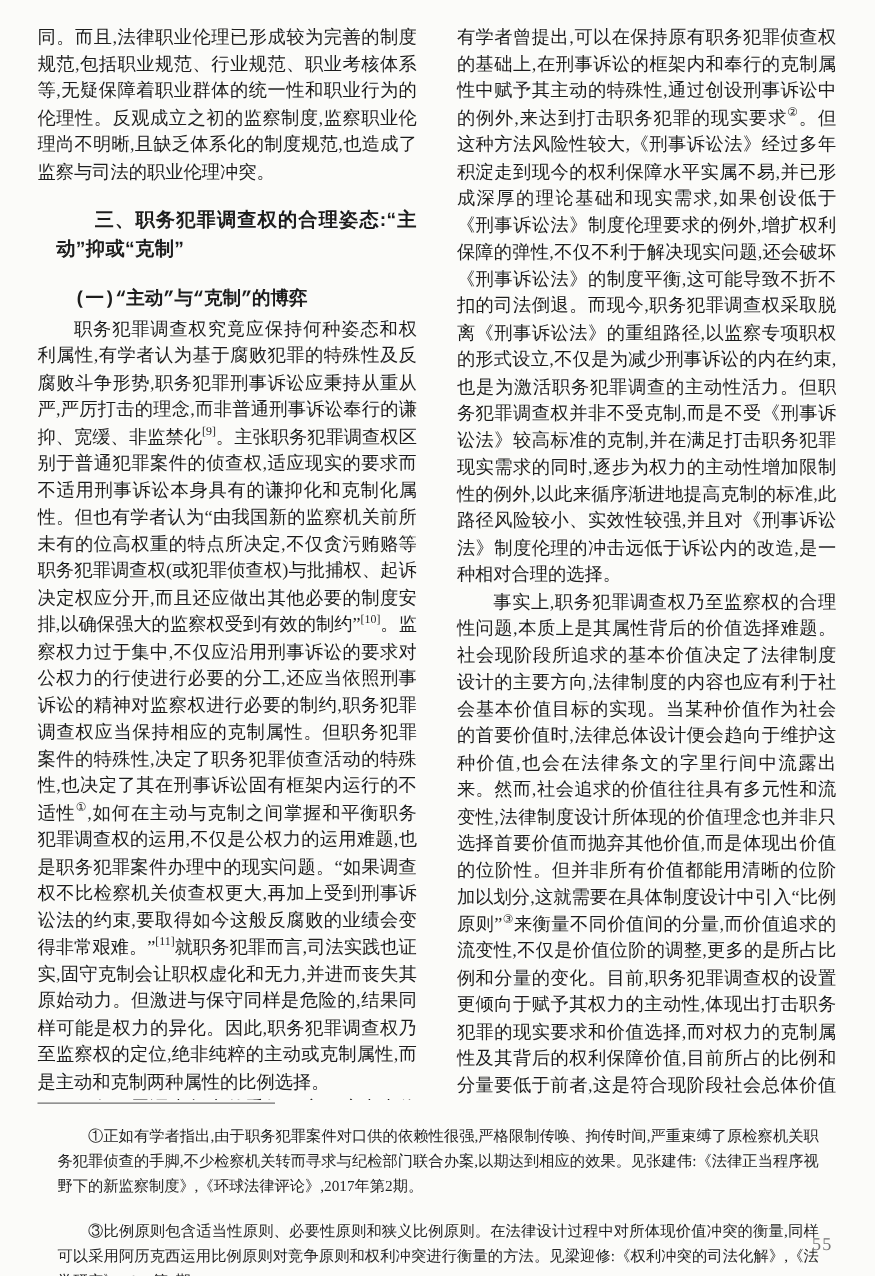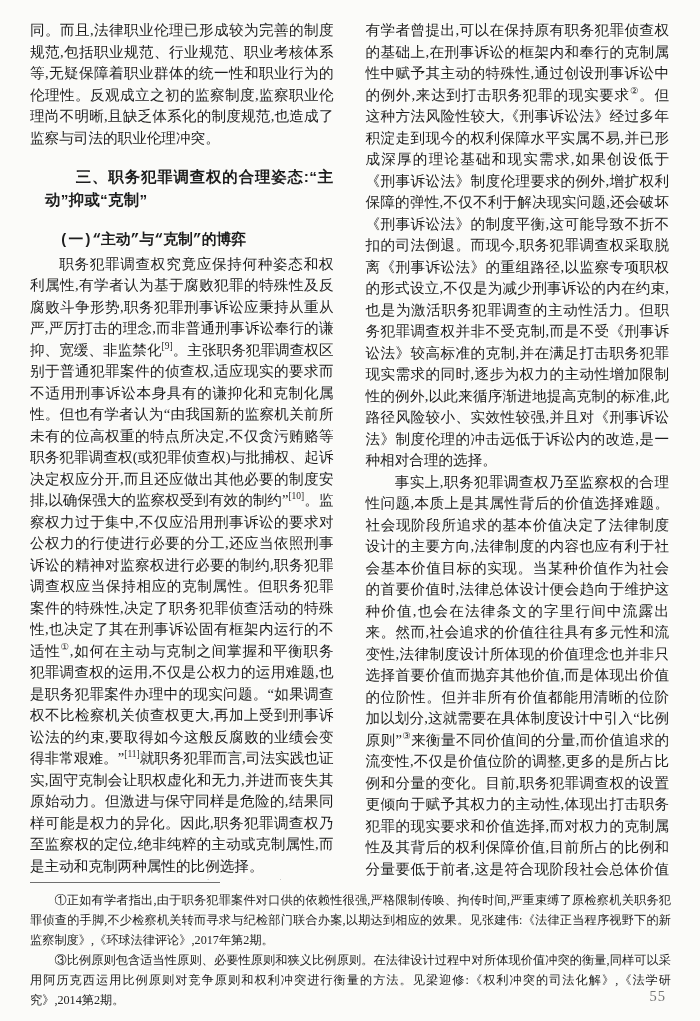--- a/index.html
+++ b/index.html
@@ -65,21 +65,21 @@
     text-align: justify;
     color: #242424;
   }
   .fn-rule {
     width: 190px;
     height: 0;
     border: 0;
     border-top: 1px solid #6f6f6f;
     margin: 0 0 7px 0;
   }
-  .footnotes p { margin: 0; text-indent: 2em; }
+  .footnotes p { margin: 16px; text-indent: 2em; }
   .page-number {
     position: absolute;
     right: 34px;
     top: 988px;
     font-size: 14.5px;
     letter-spacing: 1px;
     color: #737373;
   }
 </style>
 </head>

